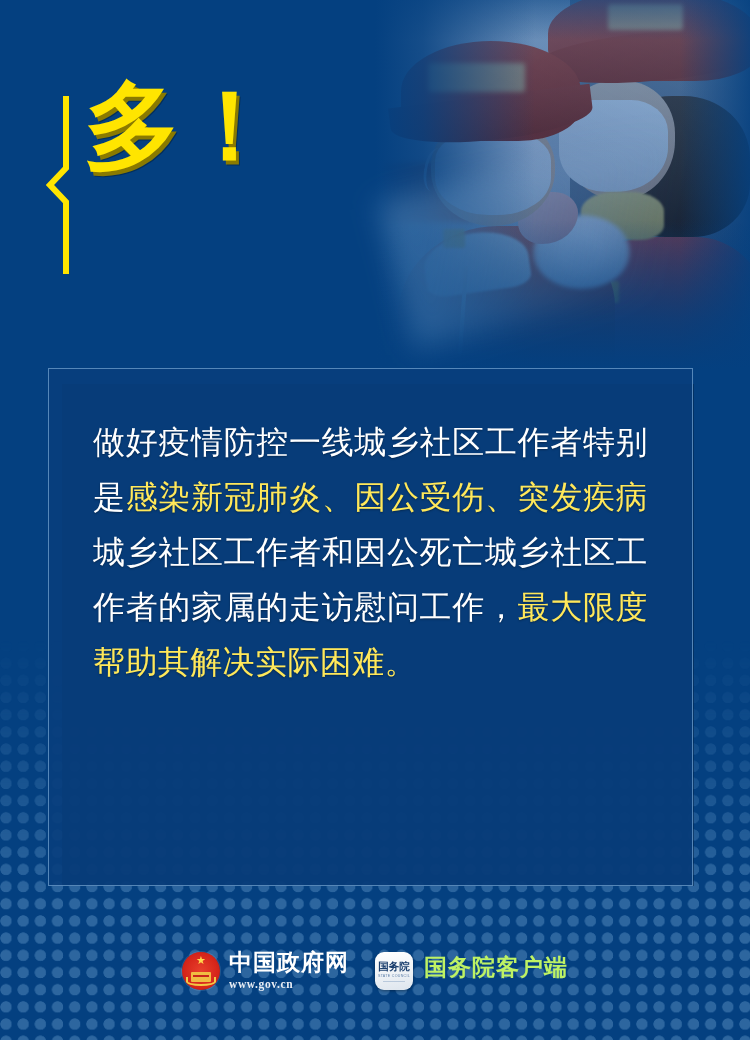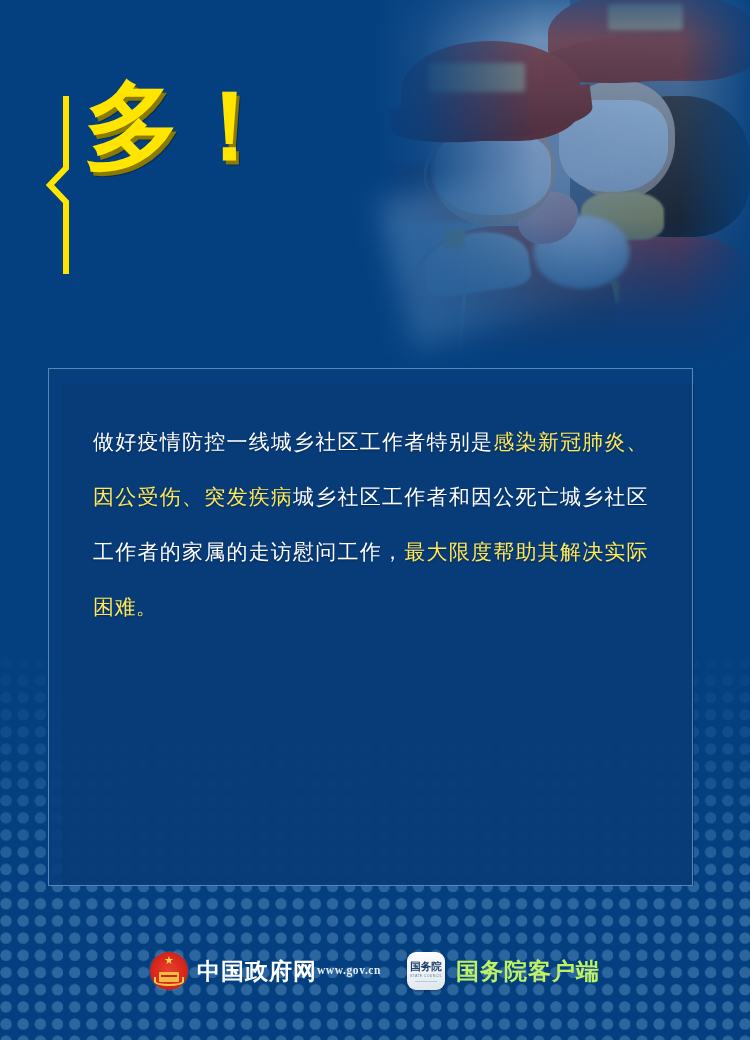--- a/index.html
+++ b/index.html
@@ -171,21 +171,21 @@
   }
   .card{
     position:absolute;
     left:48px; top:368px; width:645px; height:518px;
     background:rgba(8,62,124,.88);
     border:1px solid rgba(150,195,235,.55);
     z-index:4;
     padding:46px 44px 0 44px;
   }
   .para{
-    font-size:21px;
+    font-size:32px;
     line-height:55px;
     color:#ffffff;
     letter-spacing:.4px;
     font-family:"DejaVu Sans","Liberation Sans",sans-serif;
     text-align:justify;
     text-shadow:0 1px 2px rgba(0,0,0,.35);
   }
   .para + .para{ margin-top:34px; }
   .hl{ color:#ffe85a; }
 
@@ -216,31 +216,31 @@
   .emblem .gate:after{
     content:""; position:absolute; left:2px; top:3px; right:2px; height:2px;
     background:#c6241b;
   }
   .emblem .ears{
     position:absolute; left:50%; bottom:4px; transform:translateX(-50%);
     width:30px; height:9px;
     border:2px solid #f2c945; border-top:none;
     border-radius:0 0 50% 50%;
   }
-  .brandA-text{ display:flex; flex-direction:row; line-height:1;justify-content:flex-end; }
+  .brandA-text{ display:flex; flex-direction:column; line-height:1;justify-content:flex-end; }
   .cn-gov{
     color:#ffffff; font-size:23px; font-weight:bold; letter-spacing:1px;
     font-family:"DejaVu Sans","Liberation Sans",sans-serif;
   }
   .cn-url{
     color:#e9eef5; font-size:11.5px; font-weight:bold; letter-spacing:.6px;
     margin-top:5px;
     font-family:"Liberation Serif","DejaVu Serif",serif;
   }
-  .brandB{ display:flex; align-items:center; gap:11px; }
+  .brandB{ display:flex; gap:11px; }
   .appicon{
     width:38px; height:38px; border-radius:9px; flex:0 0 auto;
     background:linear-gradient(170deg,#ffffff 0%,#eef2f6 55%,#dde5ee 100%);
     display:flex; flex-direction:column; align-items:center; justify-content:center;
     box-shadow:0 1px 3px rgba(0,0,0,.35);
   }
   .appicon .t1{ color:#1b3f6e; font-size:10.5px; font-weight:bold; line-height:1;
     font-family:"DejaVu Sans","Liberation Sans",sans-serif; }
   .appicon .t2{ color:#5b7ea8; font-size:3.6px; letter-spacing:.3px; margin-top:2.5px;
     font-family:"Liberation Sans",sans-serif; }

